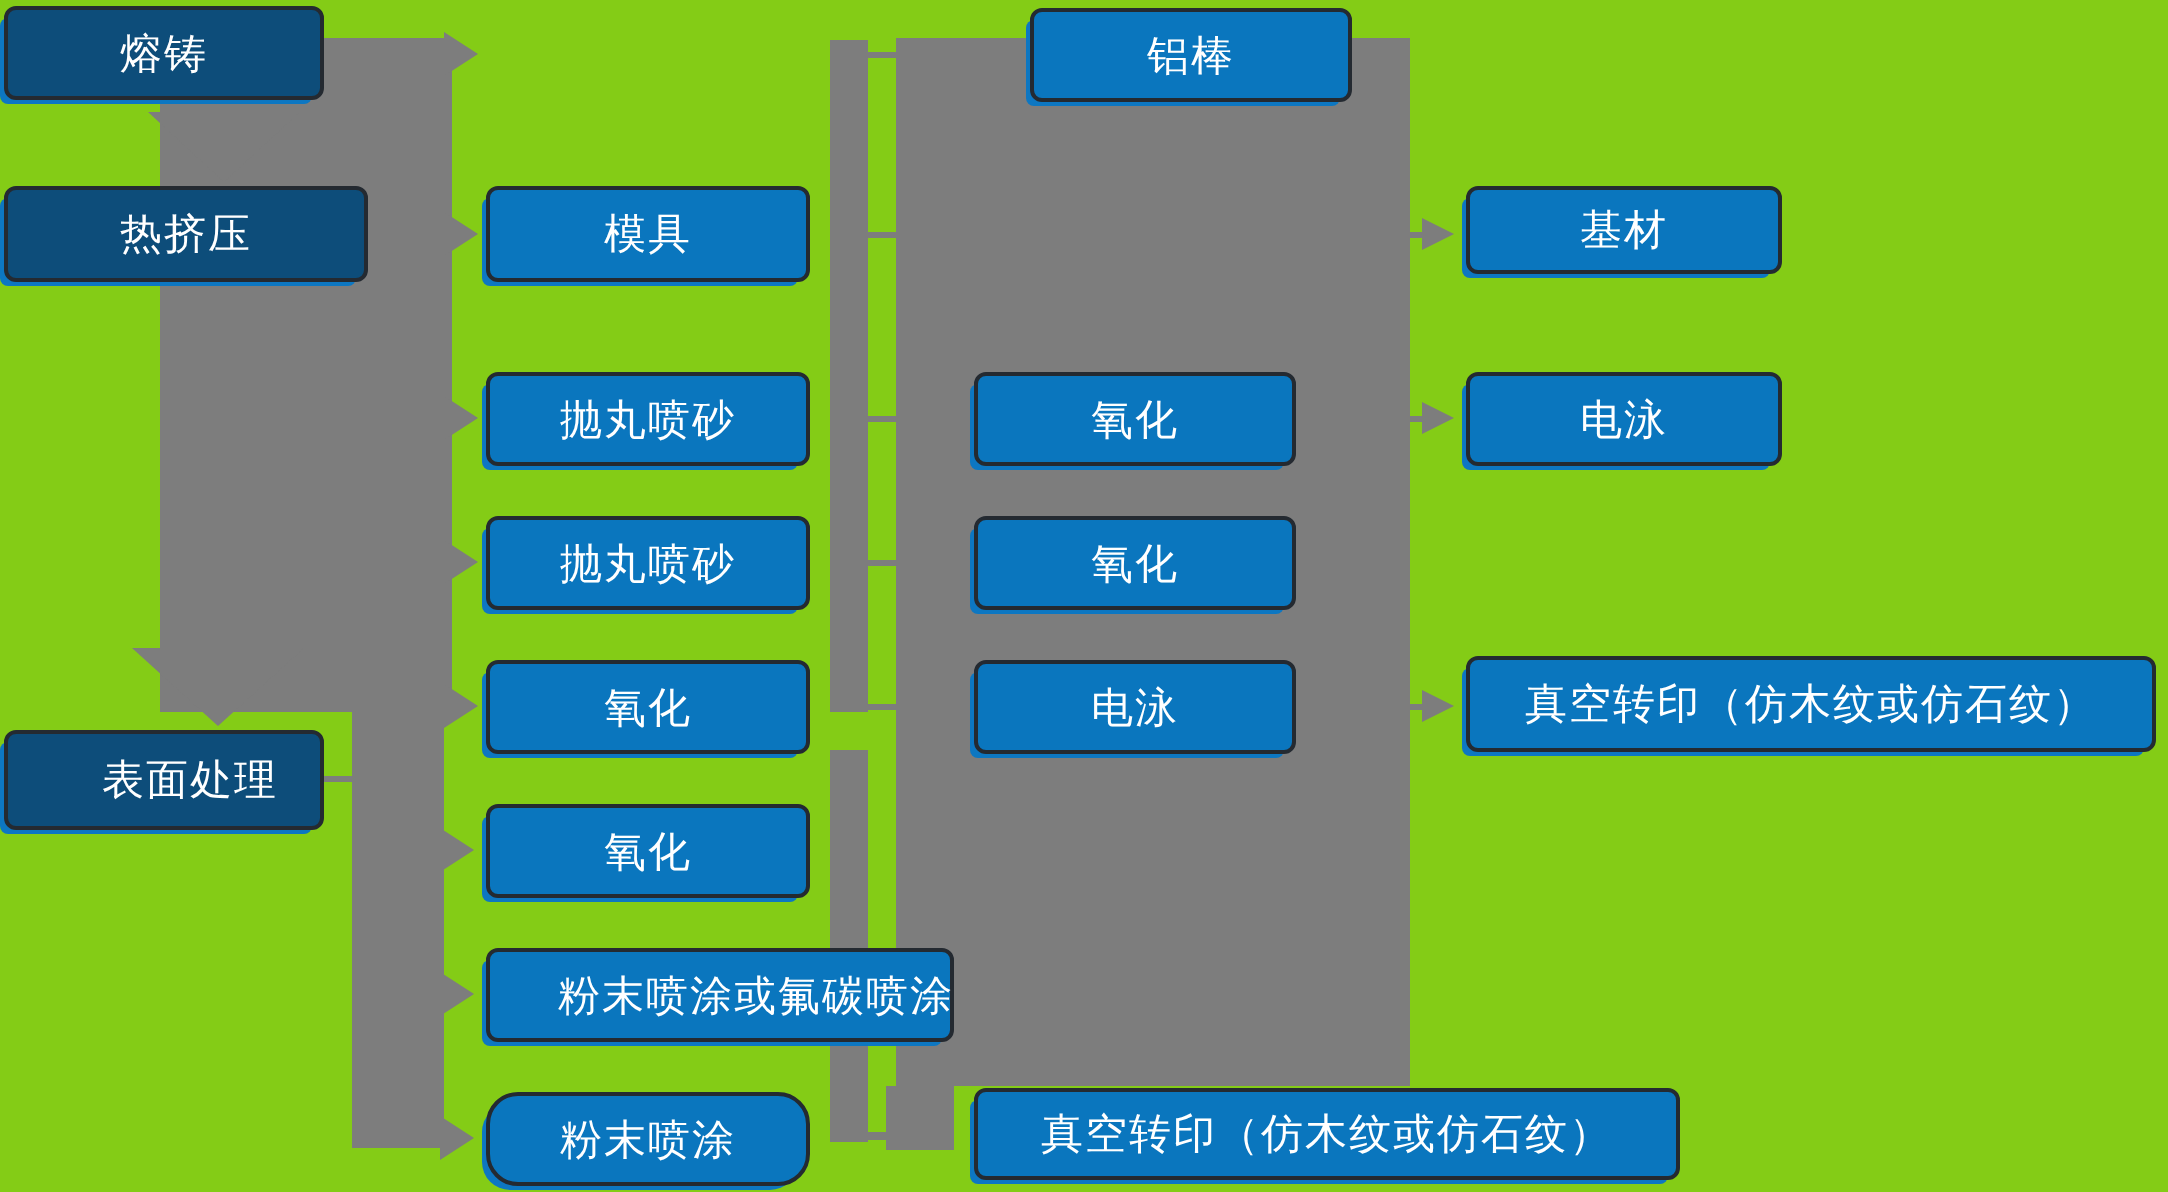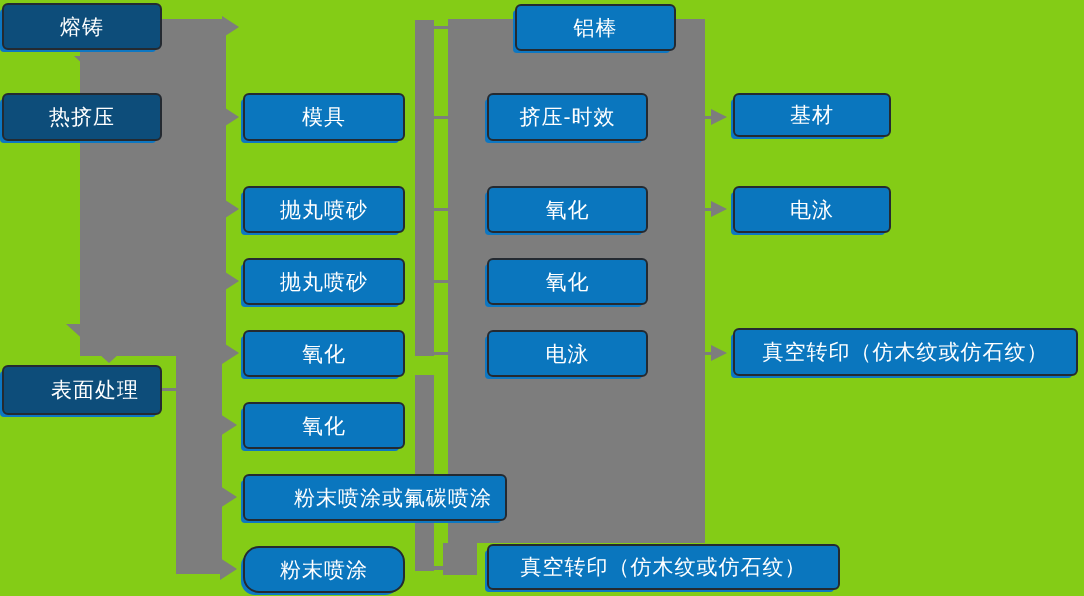--- a/index.html
+++ b/index.html
@@ -64,33 +64,32 @@
   <div class="gray" style="left:424px; top:566px; width:20px; height:4px;"></div>
 
   <div class="gray" style="left:699px; top:116px; width:13px; height:3px;"></div>
   <div class="tri-right small" style="left:711px; top:109px;"></div>
   <div class="gray" style="left:699px; top:208px; width:13px; height:3px;"></div>
   <div class="tri-right small" style="left:711px; top:201px;"></div>
   <div class="gray" style="left:699px; top:352px; width:13px; height:3px;"></div>
   <div class="tri-right small" style="left:711px; top:345px;"></div>
 
   <div class="node dark" style="left:2px; top:3px; width:160px; height:47px;">熔铸</div>
-  <div class="node dark" style="left:2px; top:93px; width:160px; height:48px;">热挤压</div>
+  <div class="node dark" style="left:2px; top:93px; width:182px; height:48px;">热挤压</div>
   <div class="node dark" style="left:2px; top:365px; width:160px; height:50px;padding-left:26px;">表面处理</div>
 
   <div class="node" style="left:243px; top:93px; width:162px; height:48px;">模具</div>
   <div class="node" style="left:243px; top:186px; width:162px; height:47px;">抛丸喷砂</div>
   <div class="node" style="left:243px; top:258px; width:162px; height:47px;">抛丸喷砂</div>
   <div class="node" style="left:243px; top:330px; width:162px; height:47px;">氧化</div>
   <div class="node" style="left:243px; top:402px; width:162px; height:47px;">氧化</div>
-  <div class="node" style="left:243px; top:474px; width:264px; height:47px;padding-left:36px;">粉末喷涂或氟碳喷涂</div>
+  <div class="node" style="left:243px; top:474px; width:234px; height:47px;padding-left:36px;">粉末喷涂或氟碳喷涂</div>
   <div class="node" style="left:243px; top:546px; width:162px; height:47px;border-radius:16px;">粉末喷涂</div>
 
   <div class="node" style="left:487px; top:4px; width:161px; height:47px;margin-left:28px;">铝棒</div>
-  <div class="node" style="left:487px; top:93px; width:161px; height:48px;">挤压-时效</div>
   <div class="node" style="left:487px; top:186px; width:161px; height:47px;">氧化</div>
   <div class="node" style="left:487px; top:258px; width:161px; height:47px;">氧化</div>
   <div class="node" style="left:487px; top:330px; width:161px; height:47px;">电泳</div>
   <div class="node" style="left:487px; top:544px; width:353px; height:46px;">真空转印（仿木纹或仿石纹）</div>
 
   <div class="node" style="left:733px; top:93px; width:158px; height:44px;">基材</div>
   <div class="node" style="left:733px; top:186px; width:158px; height:47px;">电泳</div>
   <div class="node" style="left:733px; top:328px; width:345px; height:48px;">真空转印（仿木纹或仿石纹）</div>
 
 </div>

